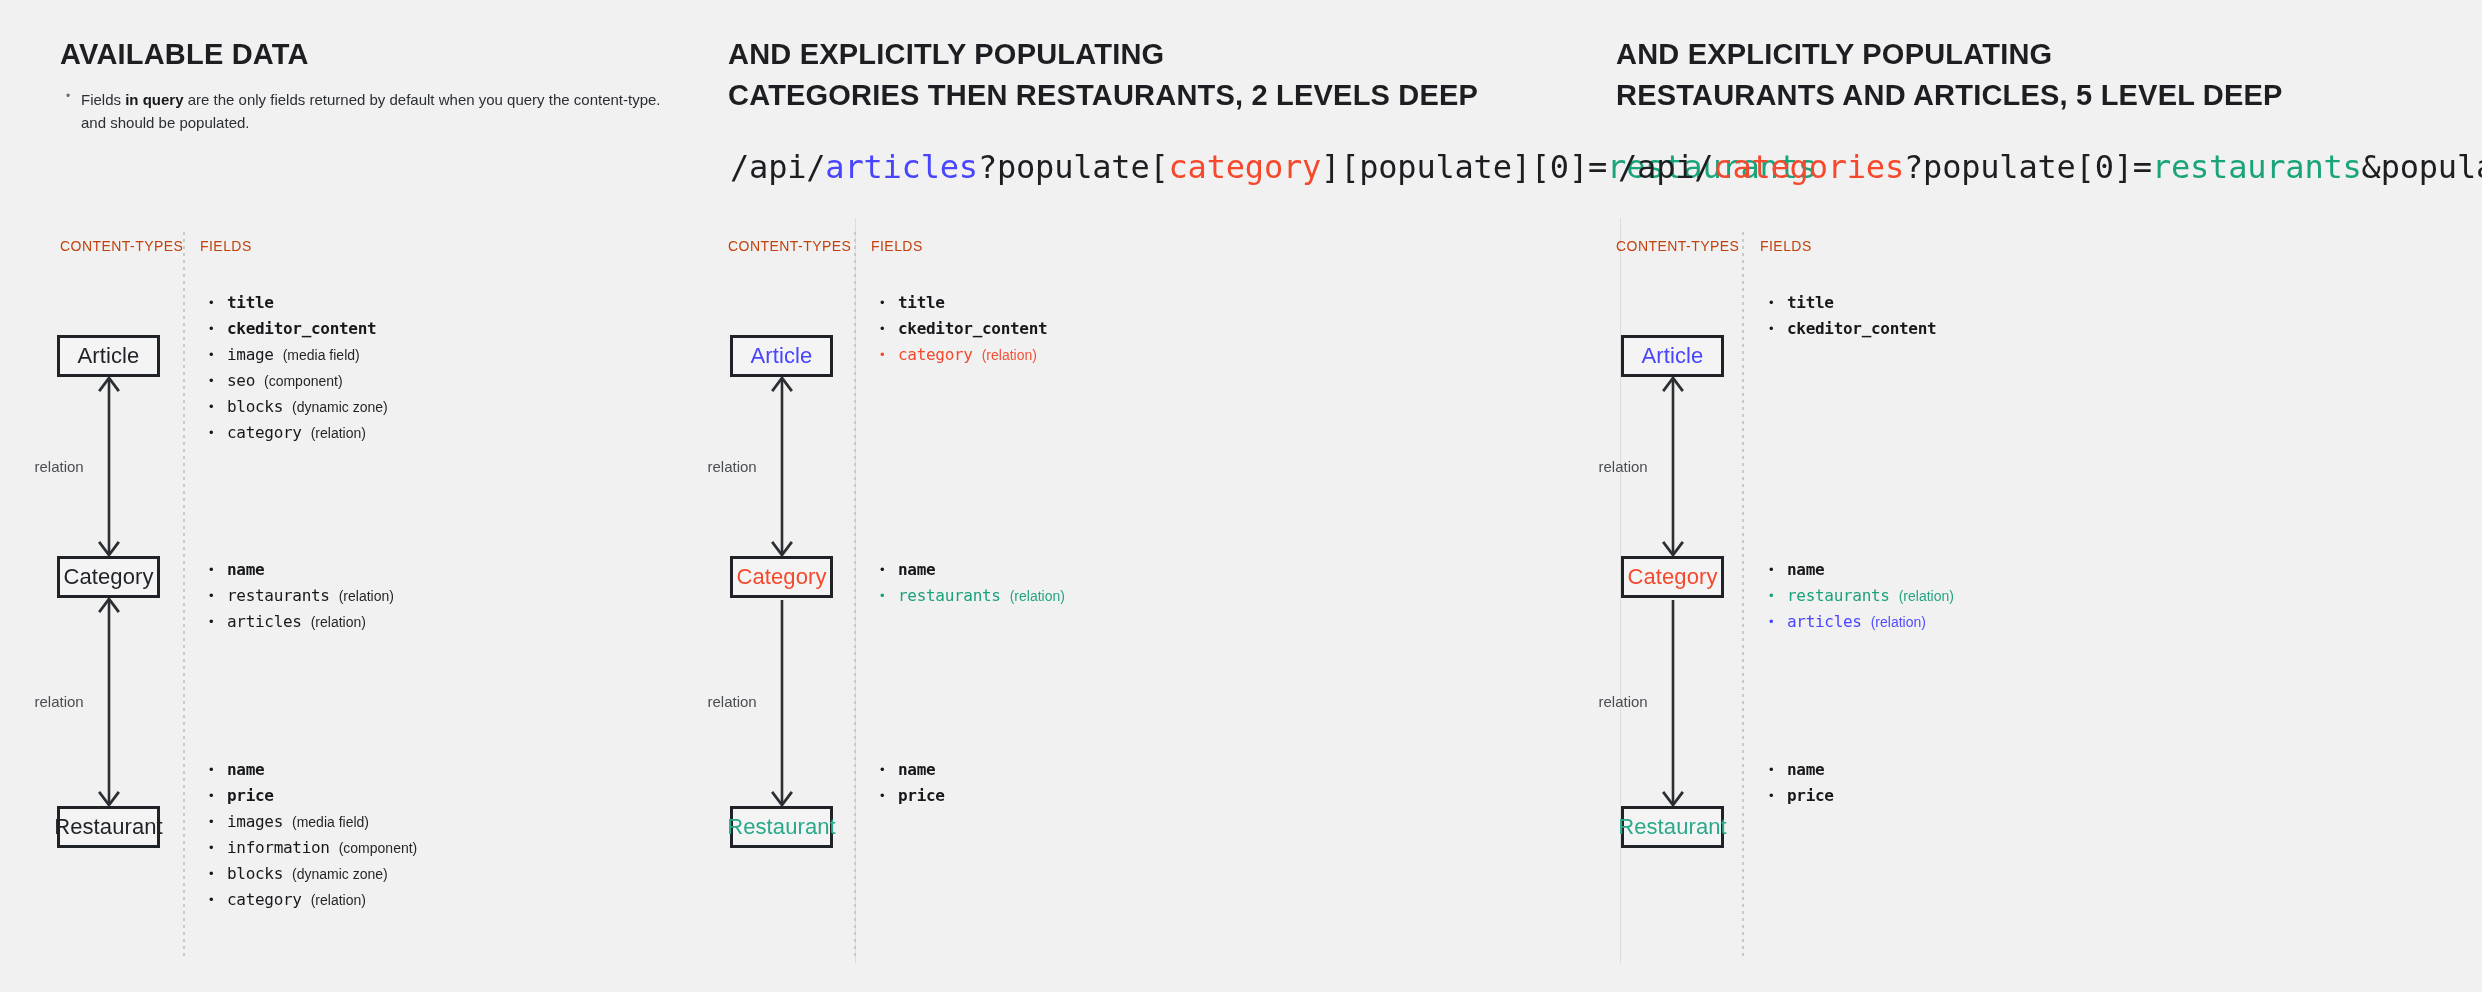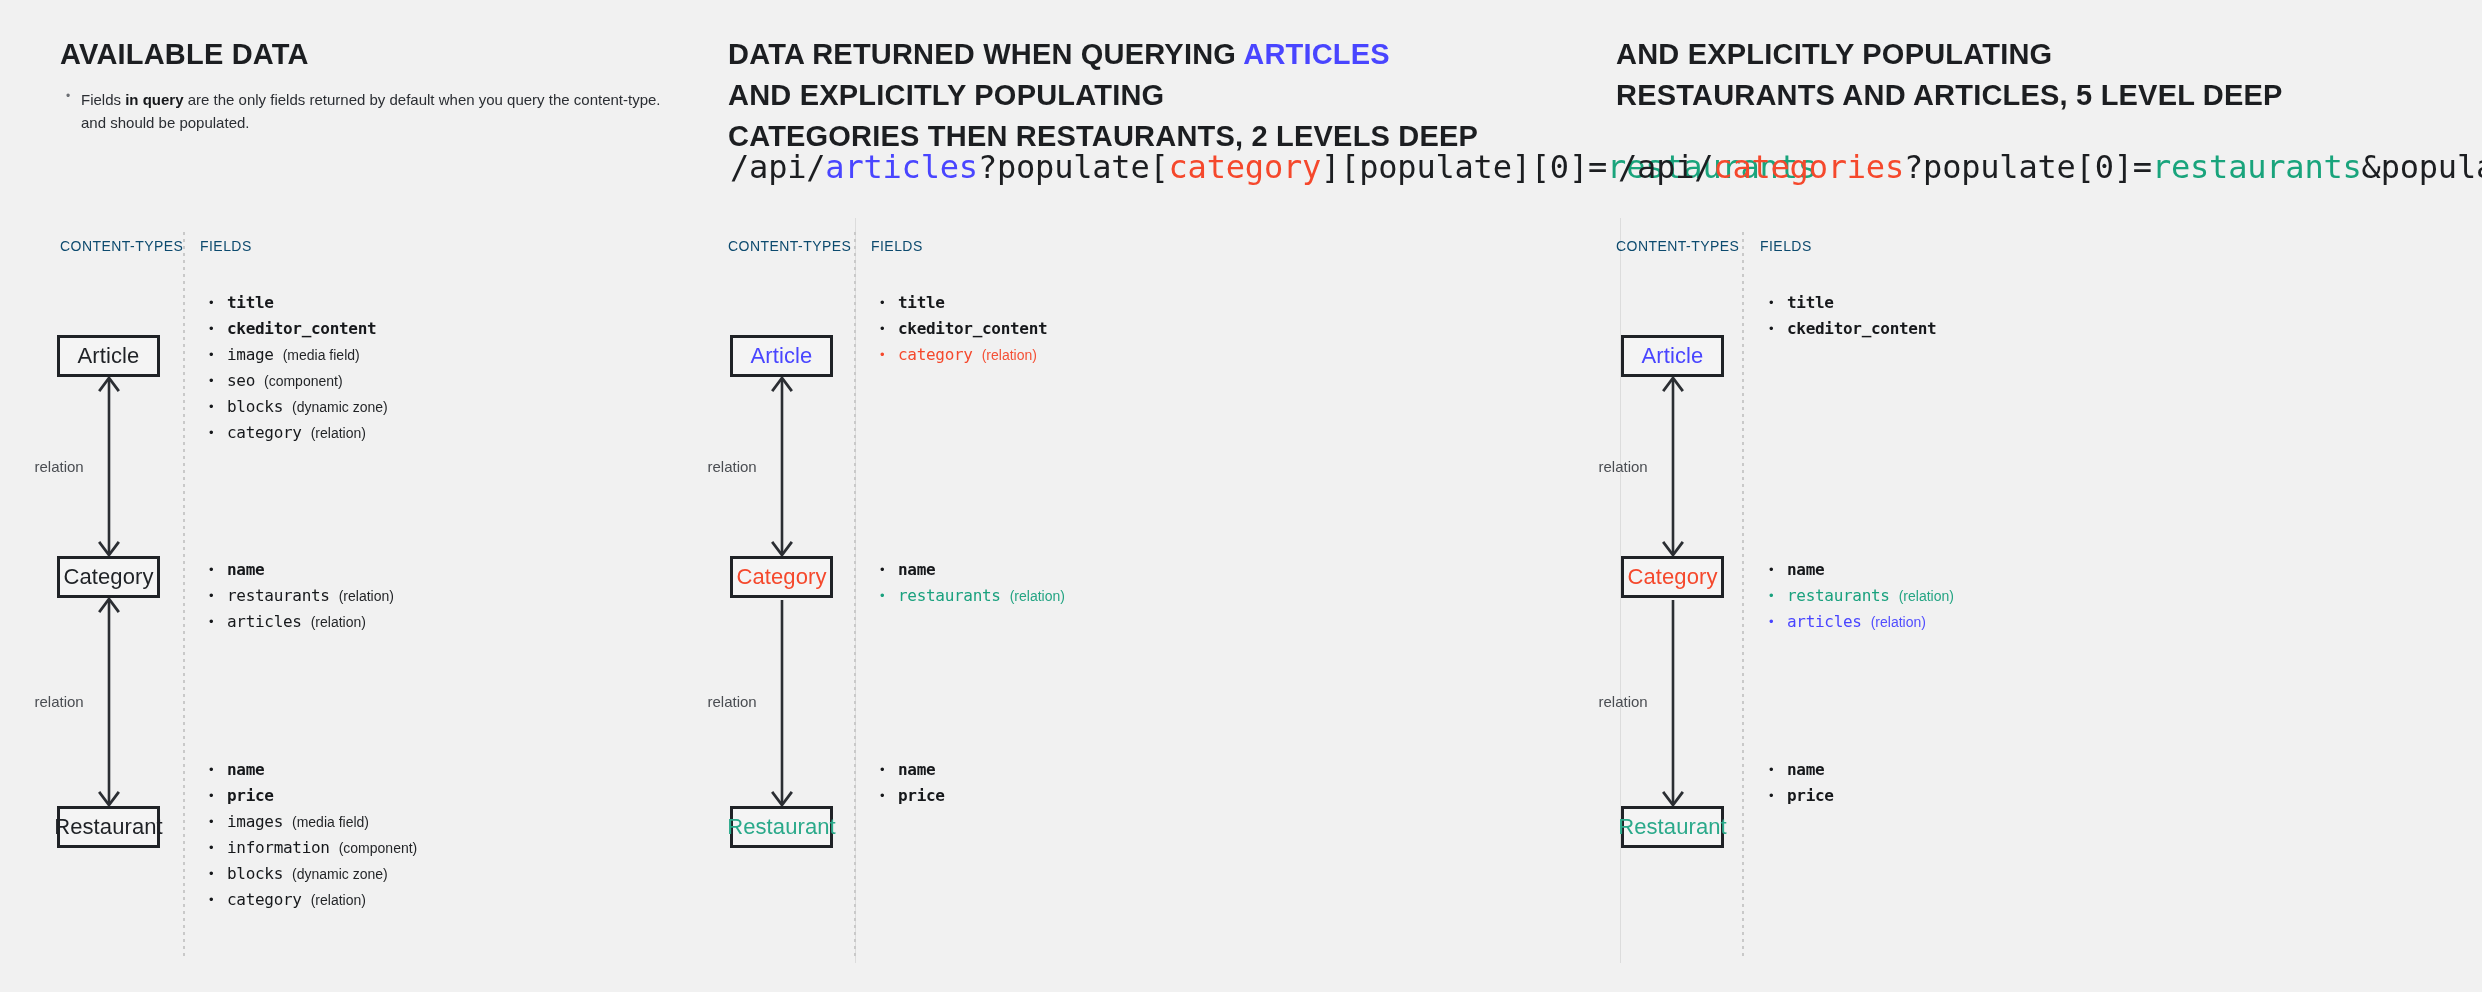--- a/index.html
+++ b/index.html
@@ -64,21 +64,21 @@
   }
   .u-blue{color:#4945ff;}
   .u-red{color:#f5482c;}
   .u-green{color:#19a47c;}
 
   
   .collabel{
     position:absolute;
     font-size:14px;
     letter-spacing:.45px;
-    color:#0c4a6e;
+    color:#c2410c;
     text-transform:uppercase;
   }
 
   
   .dotted{
     position:absolute;
     width:2px;
     background-image:linear-gradient(#c9c9c9 50%, rgba(0,0,0,0) 0%);
     background-size:2px 7px;
     background-repeat:repeat-y;
@@ -200,21 +200,20 @@
         <div class="frow bold f-default"><span class="fname">price</span></div>
         <div class="frow  f-default"><span class="fname">images</span><span class="ftype">(media field)</span></div>
         <div class="frow  f-default"><span class="fname">information</span><span class="ftype">(component)</span></div>
         <div class="frow  f-default"><span class="fname">blocks</span><span class="ftype">(dynamic zone)</span></div>
         <div class="frow  f-default"><span class="fname">category</span><span class="ftype">(relation)</span></div>
       </div>
     </div>
     <div class="panel panel-2" style="left: 855px; width: 765px;">
       <div class="head" style="left: -127px; top: 34px;">
         <h1>
-          <div class="title-line"><span>DATA RETURNED WHEN QUERYING </span><span class="accent-blue">ARTICLES</span></div>
           <div class="title-line"><span>AND EXPLICITLY POPULATING</span></div>
           <div class="title-line"><span>CATEGORIES THEN RESTAURANTS, 2 LEVELS DEEP</span></div>
         </h1>
       </div>
       <div class="url" style="left: -125px; top: 148px;"><span>/api/</span><span class="u-blue">articles</span><span>?populate[</span><span class="u-red">category</span><span>][populate][0]=</span><span class="u-green">restaurants</span></div>
       <div class="collabel" style="left: -127px; top: 238px;">CONTENT-TYPES</div>
       <div class="collabel" style="left: 16px; top: 238px;">FIELDS</div>
       <div class="dotted" style="left: -1px; top: 232px; height: 728px;"></div>
       <div class="ebox c-blue" style="left: -125px; top: 335px; width: 103px; height: 42px;">
         <span>Article</span>

